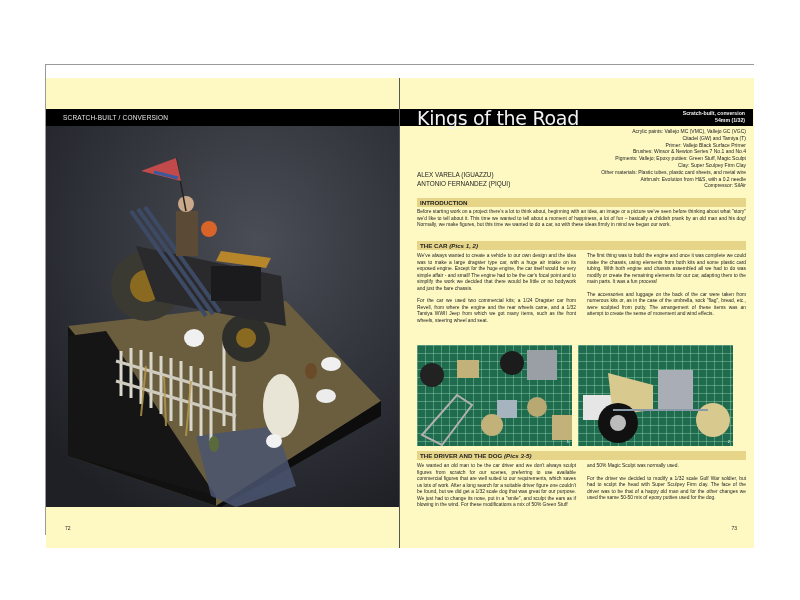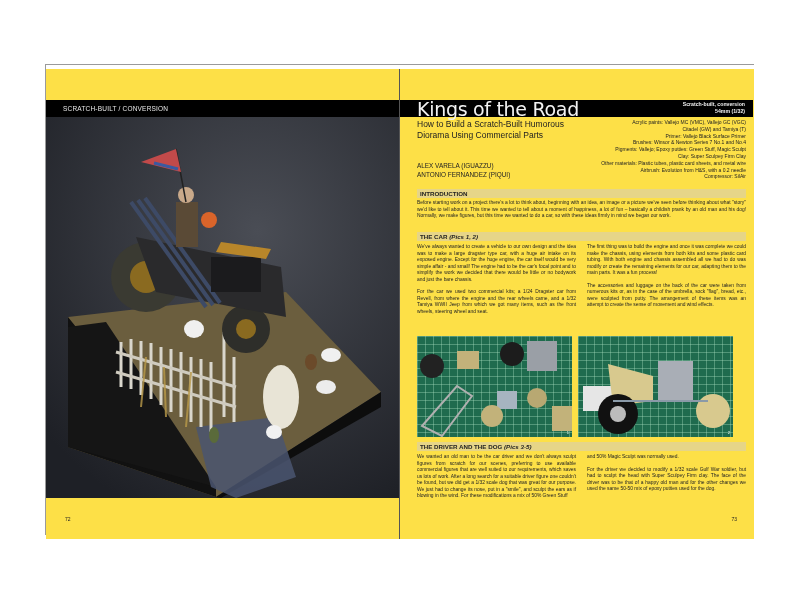--- a/index.html
+++ b/index.html
@@ -1,18 +1,18 @@
 <!DOCTYPE html>
 <html><head>
 <meta charset="utf-8">
 <style>
   html, body { margin:0; padding:0; background:#ffffff; }
   body { width:800px; height:600px; position:relative; overflow:hidden; font-family:"Liberation Sans", sans-serif; }
   .spread { position:absolute; left:45px; top:64px; width:709px; height:471px; border-top:1px solid #9a9a9a; border-bottom:1px solid #9a9a9a; border-left:1px solid #9a9a9a; box-sizing:border-box; }
-  .page { position:absolute; top:4px; height:470px; background:#fde047; }
+  .page { position:absolute; top:13px; height:470px; background:#fef9c3; }
   .page-left { left:0; width:353px; border-right:1px solid #555; }
   .page-right { left:354px; width:354px; }
   .header-bar { position:absolute; top:31px; height:17px; background:#000; }
   .page-left .header-bar { left:0; width:353px; }
   .page-right .header-bar { left:0; width:353px; }
   .section-tag { position:absolute; left:17px; top:5px; color:#e8e8e8; font-size:6.5px; letter-spacing:0.2px; }
   .photo-main { position:absolute; left:0; top:48px; width:353px; height:381px; overflow:hidden; background:#2a2c31; }
   .folio { position:absolute; bottom:17px; font-size:5px; color:#222; }
   .page-left .folio { left:19px; }
   .page-right .folio { right:17px; }
@@ -119,21 +119,20 @@
 
   <div class="page page-right">
     <div class="header-bar">
       <span class="title">Kings of the Road</span>
       <div class="title-meta">
         <div>Scratch-built, conversion</div>
         <div>54mm (1/32)</div>
       </div>
     </div>
 
-    <div class="subtitle">How to Build a Scratch-Built Humorous Diorama Using Commercial Parts</div>
     <div class="authors">
       <div>ALEX VARELA (IGUAZZU)</div>
       <div>ANTONIO FERNANDEZ (PIQUI)</div>
     </div>
     <div class="materials">
       <div>Acrylic paints: Vallejo MC (VMC), Vallejo GC (VGC)</div>
       <div>Citadel (GW) and Tamiya (T)</div>
       <div>Primer: Vallejo Black Surface Primer</div>
       <div>Brushes: Winsor &amp; Newton Series 7 No.1 and No.4</div>
       <div>Pigments: Vallejo; Epoxy putties: Green Stuff, Magic Sculpt</div>

